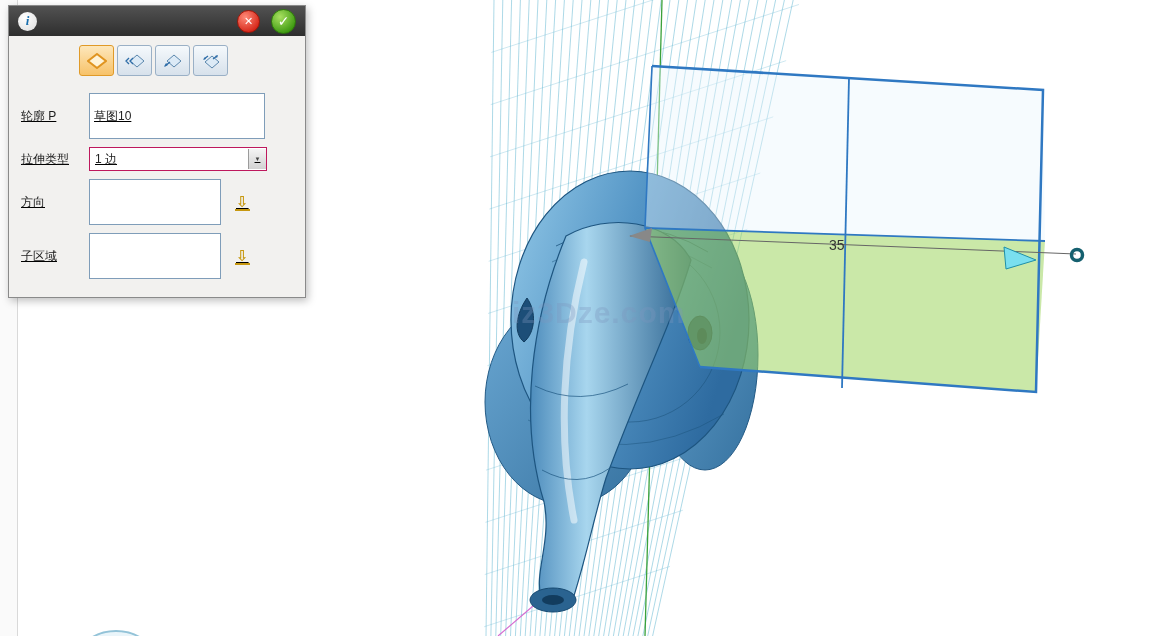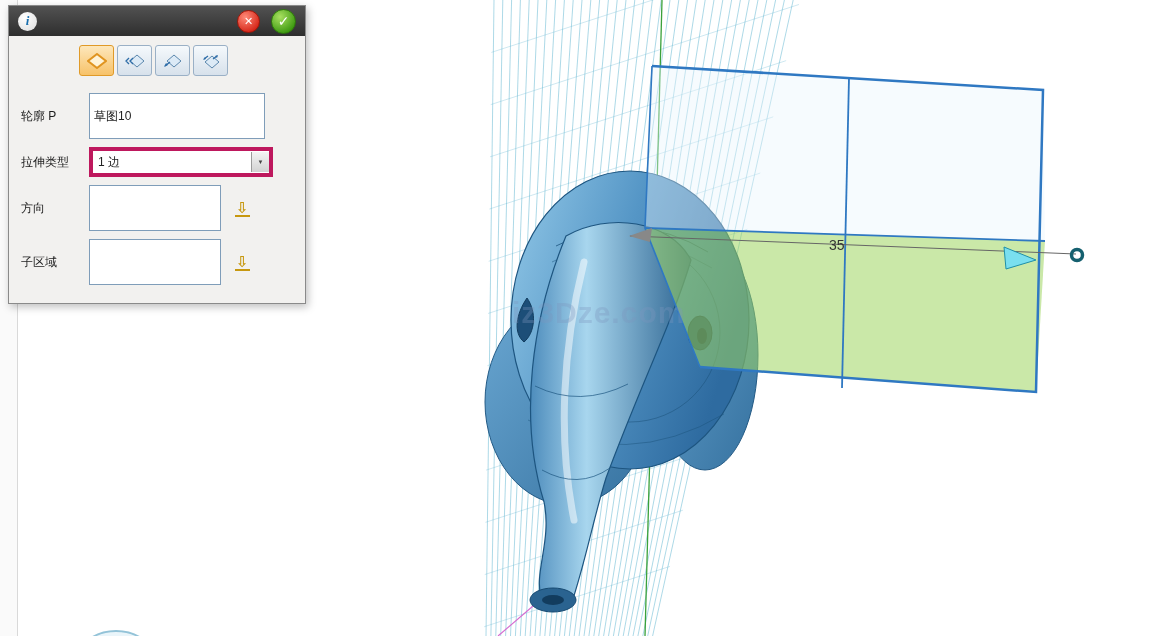--- a/index.html
+++ b/index.html
@@ -64,31 +64,31 @@
   .tool-btn{
     width:33px;height:29px;border:1px solid #9ab0c6;border-radius:3px;
     background:linear-gradient(#f5f9fc,#d7e1eb);
     display:flex;align-items:center;justify-content:center;cursor:pointer;
   }
   .tool-btn.selected{
     background:linear-gradient(#fde7bb,#f7c269);
     border-color:#e09a28;
   }
 
-  .form{padding:2px 0 10px 0;}
+  .form{padding:2px 0 10px 0;text-decoration:underline;}
   .row{display:flex;align-items:center;margin:8px 10px 8px 12px;}
   .field-label{width:68px;font-size:12px;color:#1c1c1c;flex:0 0 68px;}
   .text-input{
     height:20px;border:1px solid #7f9db9;background:#fff;
     font-size:12px;padding:12px 4px;font-family:inherit;color:#222;
   }
   .w-wide{width:166px;}
   .w-short{width:122px;}
   .combo{
-    position:relative;width:176px;height:22px;border:4px solid #be185d;
+    position:relative;width:176px;height:22px;border:1px solid #be185d;
     background:#fff;display:flex;align-items:center;cursor:pointer;
   }
   .combo-text{font-size:12px;padding-left:5px;color:#222;flex:1;}
   .combo-arrow{
     width:17px;height:20px;border-left:1px solid #9b9b9b;
     background:linear-gradient(#f4f4f4,#d2d2d2);
     display:flex;align-items:center;justify-content:center;
     font-size:6px;color:#444;cursor:pointer;
   }
   .picker-icon{

